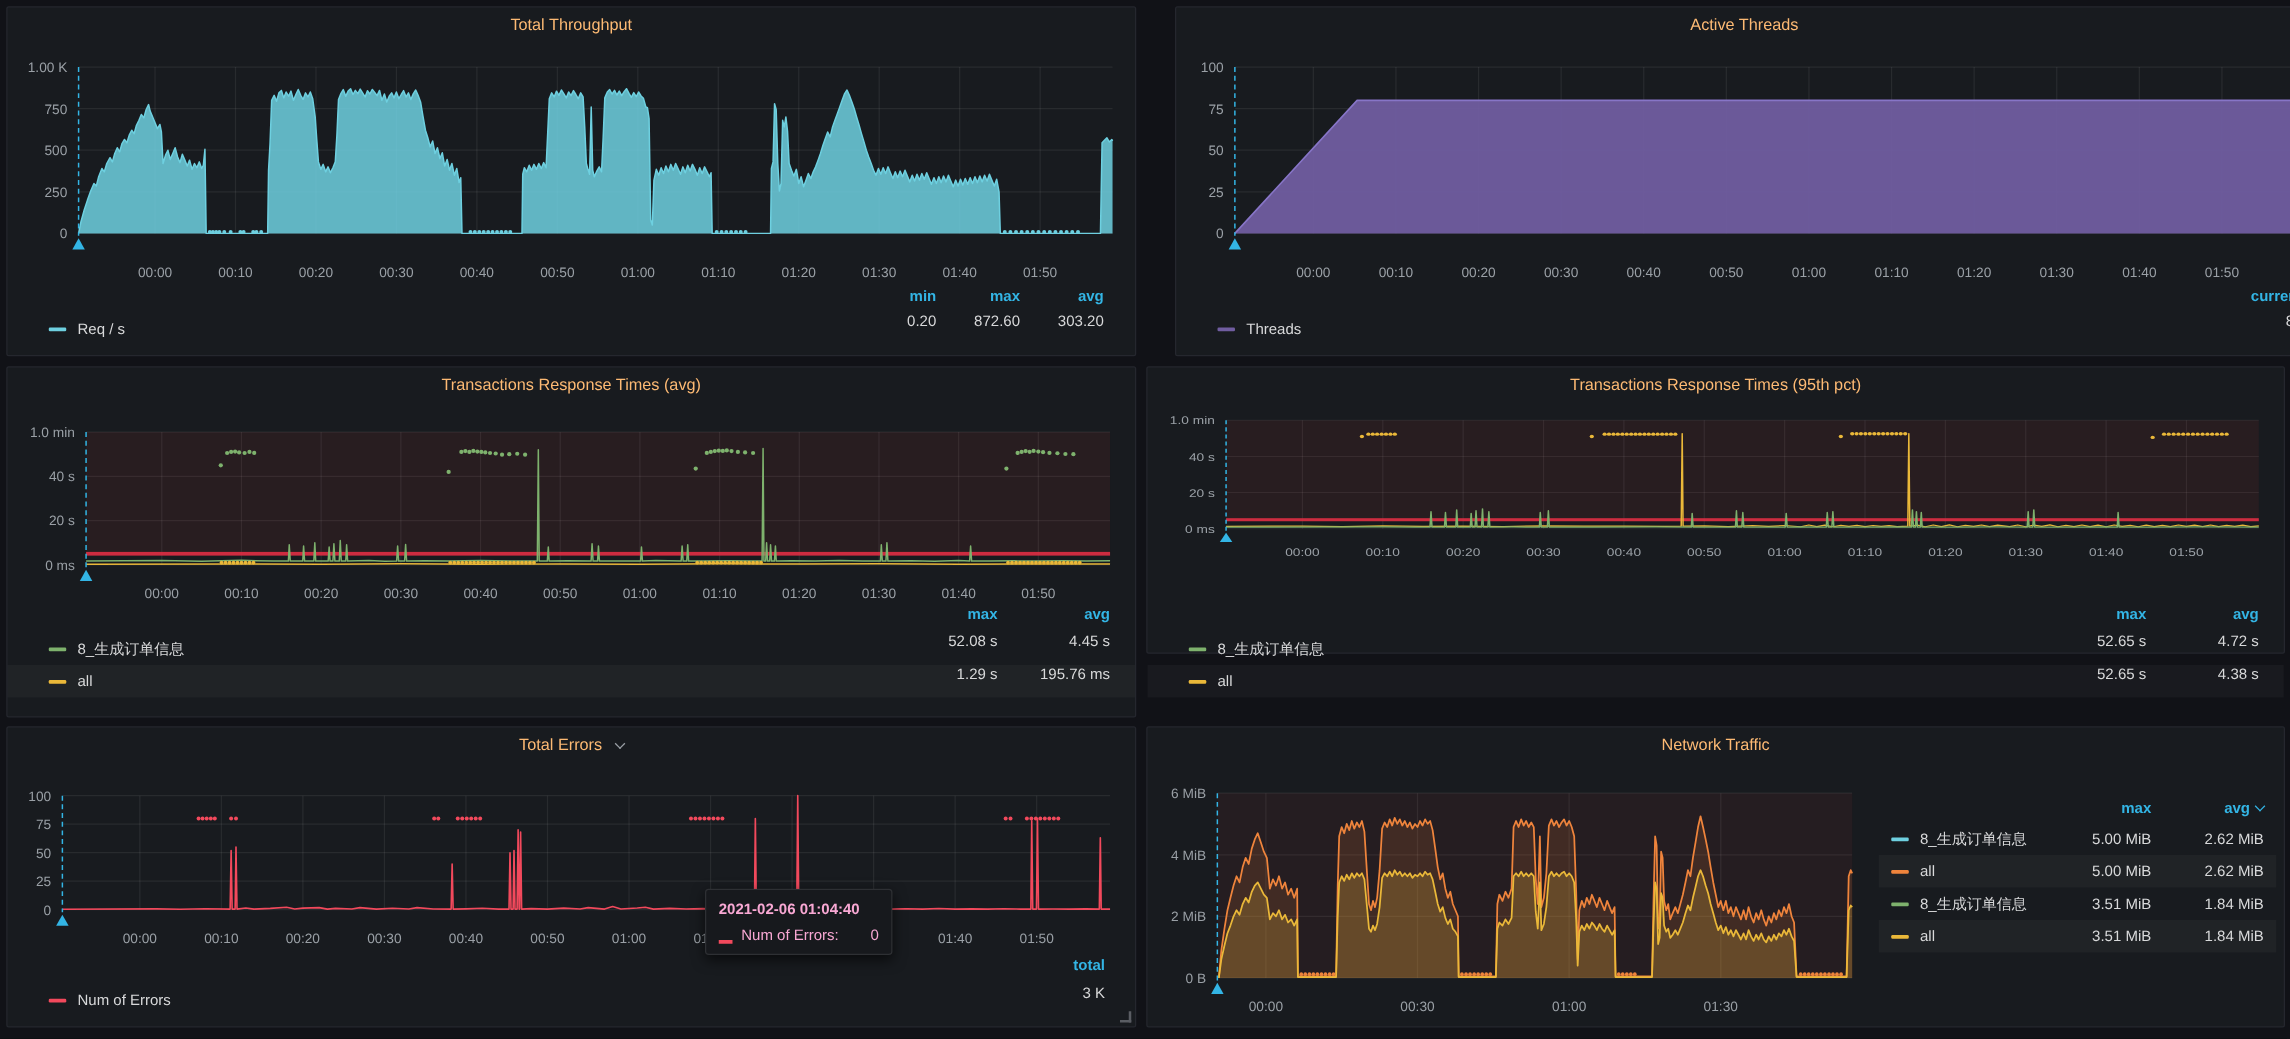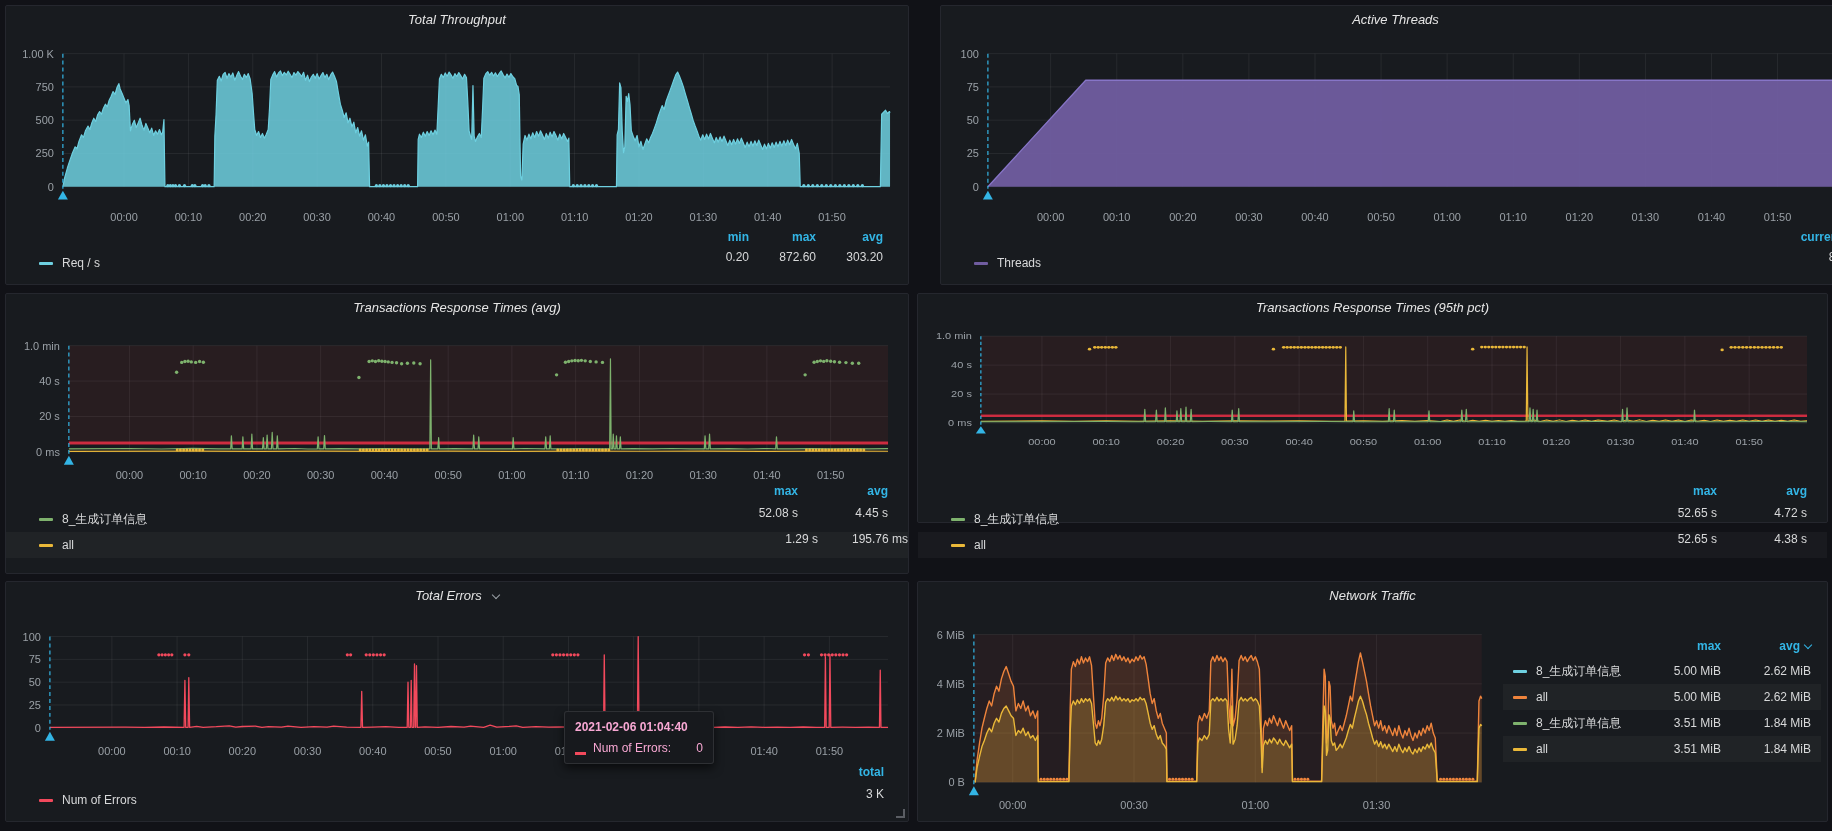--- a/index.html
+++ b/index.html
@@ -1,20 +1,20 @@
 <!DOCTYPE html>
 <html><head>
 <meta charset="utf-8">
 <style>
   html,body{margin:0;padding:0;background:#0b0c0e;}
   .page{position:relative;width:1832px;height:831px;background:#111217;overflow:hidden;
         font-family:"Liberation Sans","DejaVu Sans",sans-serif;}
   .panel{position:absolute;background:#181b1f;border:1px solid #25272e;border-radius:2px;box-sizing:border-box;}
-  .panel-title{position:absolute;top:6px;left:0;right:0;text-align:center;color:#e5e5e5;
-               font-size:13px;font-weight:500;z-index:2;display:flex;justify-content:center;align-items:center;gap:6px;font-style:italic;}
+  .panel-title{position:absolute;top:6px;left:0;right:0;text-align:center;color:#fdba74;
+               font-size:13px;font-weight:500;z-index:2;display:flex;justify-content:center;align-items:center;gap:6px;}
   .chart{position:absolute;inset:0;width:100%;height:100%;}
   svg text.tick{fill:#9aa0a6;font-size:11px;font-family:"Liberation Sans","DejaVu Sans",sans-serif;}
   .grid{stroke:rgba(255,255,255,0.07);stroke-width:1;}
   .annot{stroke:#33b5e5;stroke-dasharray:4 3;stroke-width:1.2;}
   .lg-headers{position:absolute;left:0;right:0;display:flex;justify-content:flex-end;
               color:#33b5e5;font-size:12px;font-weight:700;z-index:2;}
   .lg-row{position:absolute;left:0;right:0;display:flex;height:26px;
           padding-left:33px;font-size:12px;color:#d8d9da;box-sizing:border-box;z-index:2;}
   .lg-row.stripe{background:rgba(255,255,255,0.035);}
   .lg-series{display:flex;align-items:center;cursor:pointer;}
@@ -374,21 +374,21 @@
       <span class="lg-vals" style="padding-right:20px">
         <span class="w90">52.08 s</span>
         <span class="w90">4.45 s</span>
       </span>
     </div>
     <div class="lg-row stripe" style="top:238px">
       <span class="lg-series">
         <i class="mk" style="background: rgb(234, 184, 57);"></i>
         <span>all</span>
       </span>
-      <span class="lg-vals" style="">
+      <span class="lg-vals" style="padding-right:20px">
         <span class="w90">1.29 s</span>
         <span class="w90">195.76 ms</span>
       </span>
     </div>
   </section>
 
   <section class="panel" style="left:917px;top:293px;width:911px;height:230px">
     <div class="panel-title">
         <span>Transactions Response Times (95th pct)</span>
       </div>

